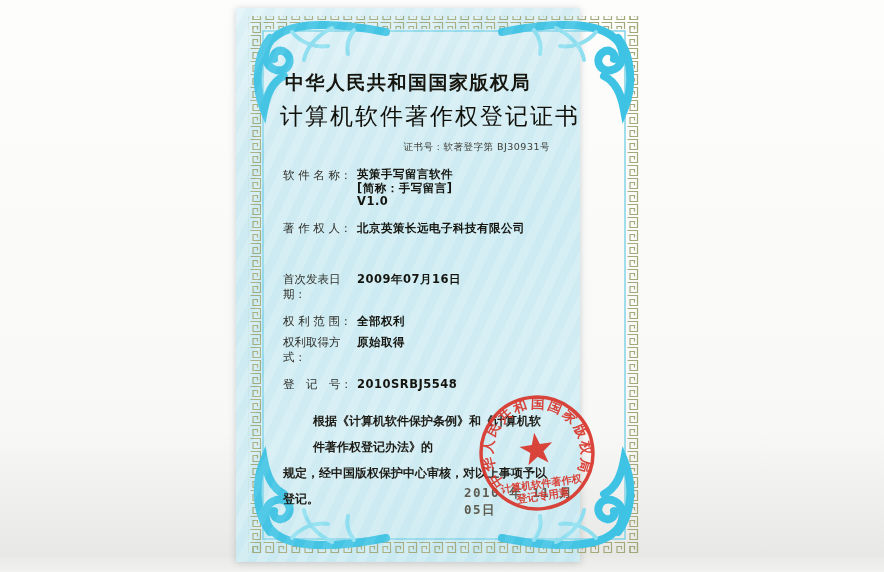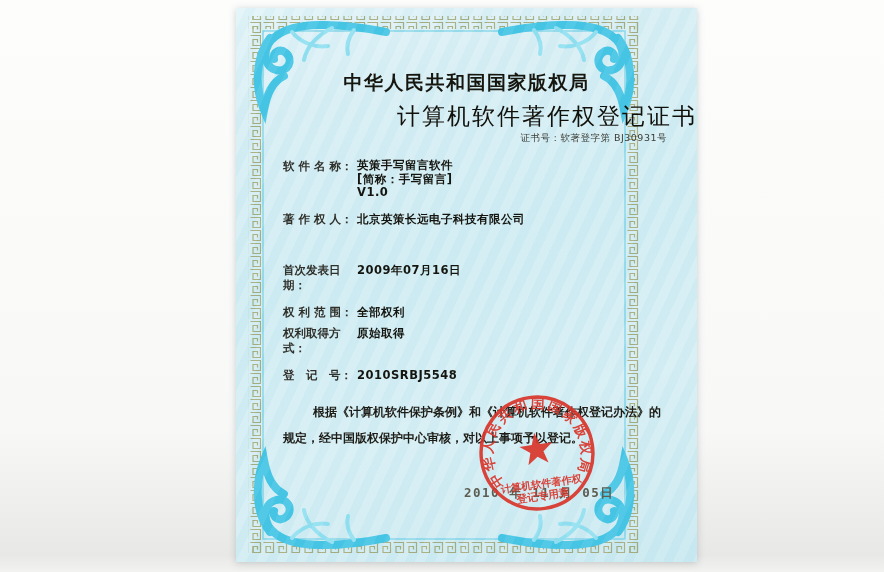--- a/index.html
+++ b/index.html
@@ -2,47 +2,47 @@
 <html><head>
 <meta charset="utf-8">
 <style>
   html,body{margin:0;padding:0;}
   body{
     width:884px;height:572px;overflow:hidden;position:relative;
     font-family:"DejaVu Sans","Liberation Sans",sans-serif;
     background:linear-gradient(180deg,#fdfdfc 0%,#f8f8f7 75%,#e8e8e6 97%,#f2f2f0 100%);
   }
   .certificate{
-    position:absolute;left:236px;top:8px;width:461px;height:554px;
+    position:absolute;left:236px;top:8px;width:344px;height:554px;
     background:linear-gradient(165deg,#e2f4f8 0%,#d6eef4 18%,#cfecf3 45%,#d5eef4 70%,#c9e9f1 100%);
     box-shadow:0 1px 7px rgba(60,80,85,.25);
   }
   .certificate::after{
     content:"";position:absolute;inset:0;pointer-events:none;
     background:repeating-linear-gradient(115deg,rgba(255,255,255,.10) 0 9px,rgba(160,210,225,.07) 9px 18px);
   }
   svg.frame{position:absolute;inset:0;width:416px;height:554px;display:block;}
   .fl-a{fill:none;stroke:#3ec3e4;stroke-width:8;stroke-linecap:round;}
   .fl-b{fill:none;stroke:#8ddff0;stroke-width:4;stroke-linecap:round;}
   .content{position:absolute;inset:0;z-index:2;}
   .authority{
     margin-top:62px;text-align:center;font-size:19px;font-weight:bold;
     letter-spacing:1.5px;color:#16160f;
   }
   .cert-title{
     margin-top:5px;text-align:right;font-size:23px;font-weight:normal;
     letter-spacing:2px;color:#11100a;
   }
   .cert-no{
-    padding-right:30px;text-align:right;
+    margin-top:9px;padding-right:30px;text-align:right;
     font-size:9.5px;color:#3d3c34;letter-spacing:.5px;
   }
   .rows{margin:14px 26px 0 47px;}
   .row{margin-bottom:12px;font-size:11.5px;color:#23221c;}
-  .row .lbl{display:inline-block;width:74px;vertical-align:top;color:#30302a;font-weight:bold;}
+  .row .lbl{display:inline-block;width:74px;vertical-align:top;color:#30302a;font-weight:normal;}
   .row .val{display:inline-block;vertical-align:top;color:#15150f;font-weight:bold;letter-spacing:.5px;}
   .row .vline{display:block;line-height:13.5px;}
   .row.gap-lg{margin-bottom:36px;}
   .row.gap-sm{margin-bottom:6px;}
   .statement{margin:16px 28px 0 47px;font-size:12px;line-height:26px;color:#1d1c16;font-weight:bold;}
   .statement .s1{padding-left:30px;}
   .seal{position:absolute;left:240px;top:384px;width:122px;height:122px;transform:rotate(-8deg);opacity:.92;z-index:4;}
   .seal svg{width:122px;height:122px;display:block;}
   .issue-date{
     position:absolute;left:228px;top:477px;z-index:3;

